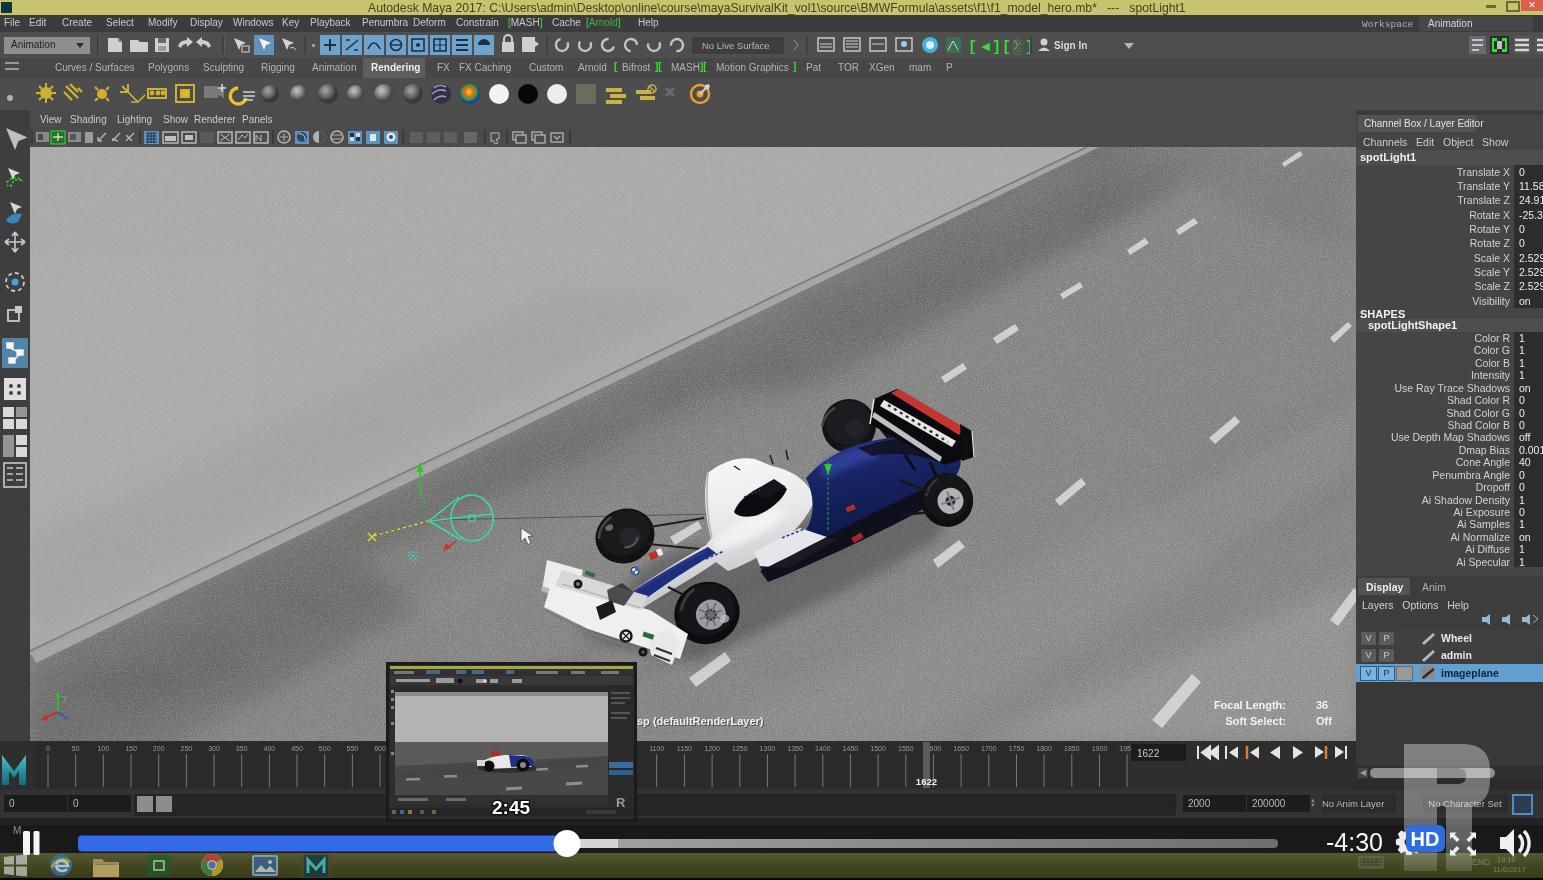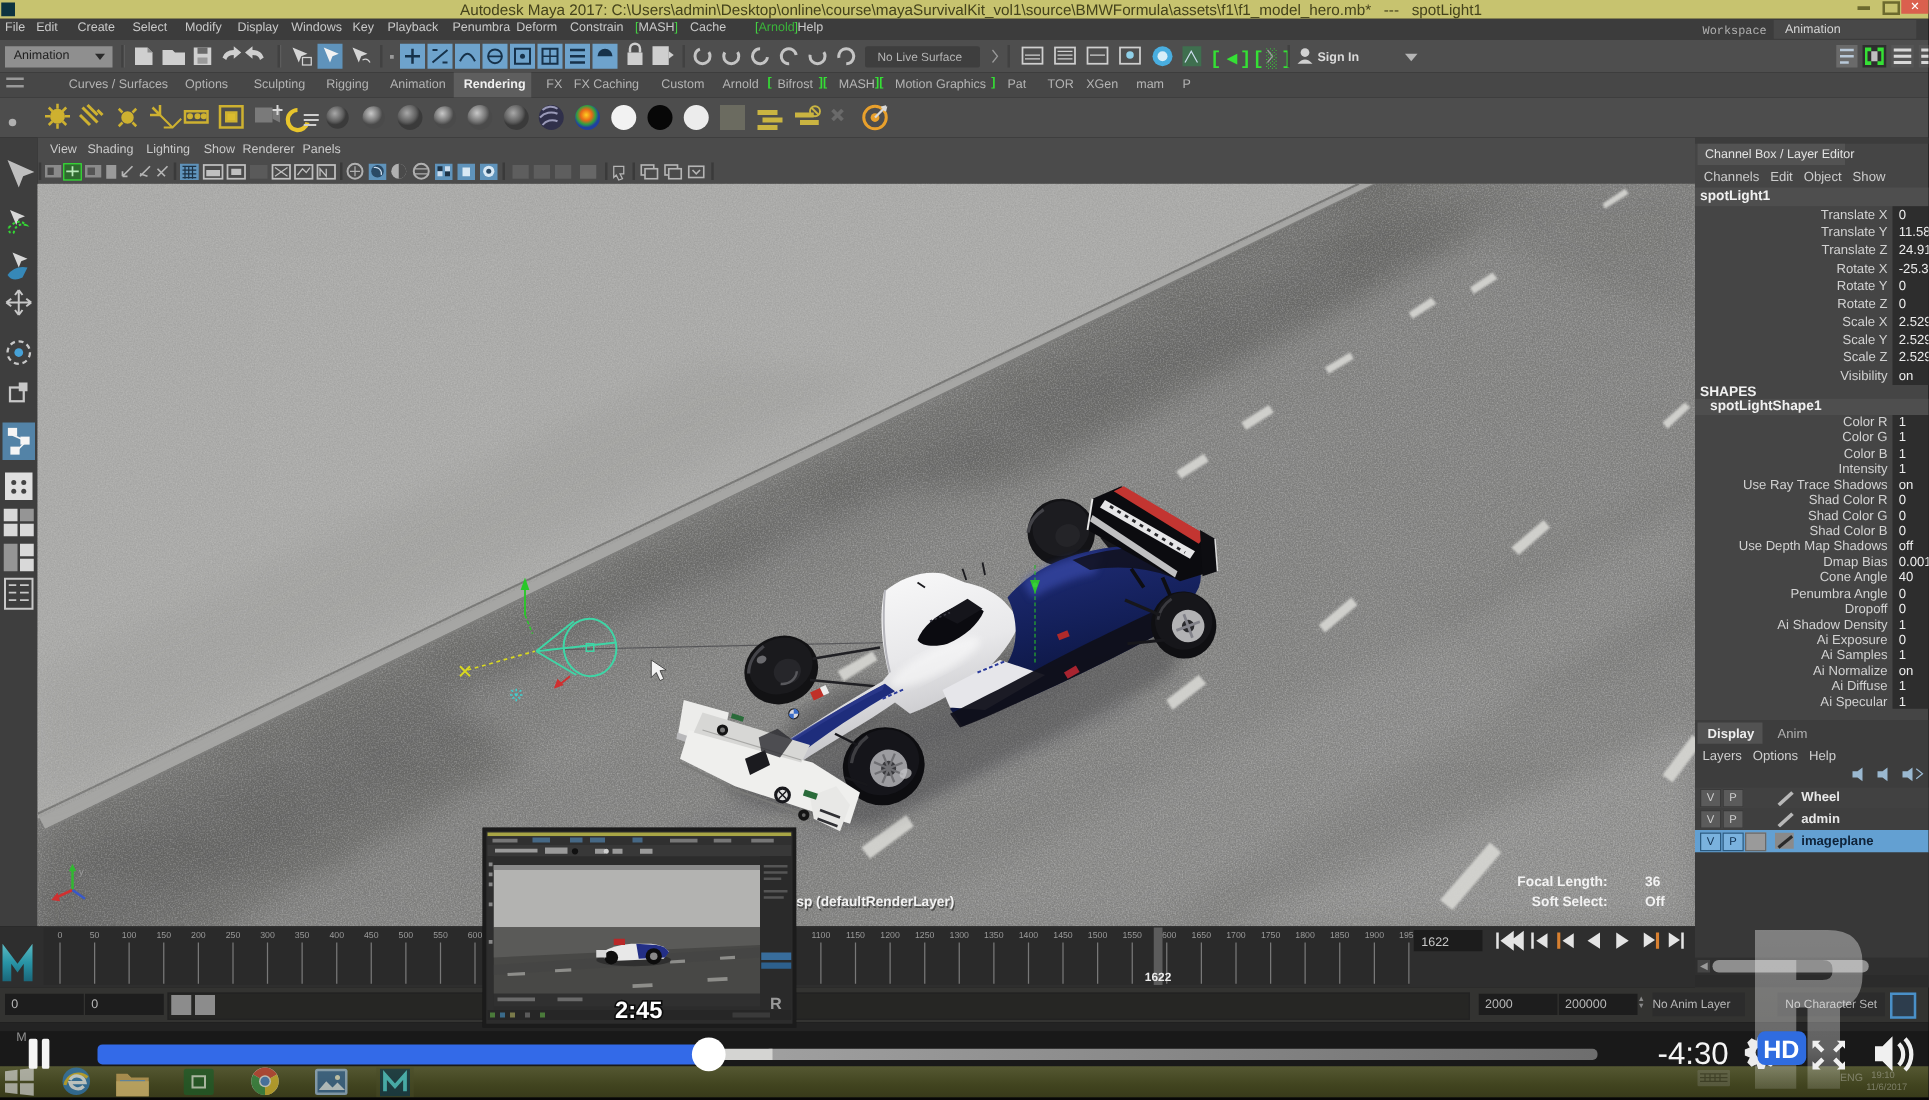--- a/index.html
+++ b/index.html
@@ -27,21 +27,21 @@
     <span class="txt" style="left:148px;top:2px;">Modify</span>
     <span class="txt" style="left:190px;top:2px;">Display</span>
     <span class="txt" style="left:233px;top:2px;">Windows</span>
     <span class="txt" style="left:282px;top:2px;">Key</span>
     <span class="txt" style="left:310px;top:2px;">Playback</span>
     <span class="txt" style="left:362px;top:2px;">Penumbra</span>
     <span class="txt" style="left:413px;top:2px;">Deform</span>
     <span class="txt" style="left:456px;top:2px;">Constrain</span>
     <span class="txt" style="left:508px;top:2px;color:#44d544;">[<span style="color:#c9c9c9;">MASH</span>]</span>
     <span class="txt" style="left:552px;top:2px;">Cache</span>
-    <span class="txt" style="left:604px;top:2px;color:#44d544;text-align:right;">[<span style="color:#3ab43a;">Arnold</span>]</span>
+    <span class="txt" style="left:586px;top:2px;color:#44d544;text-align:right;">[<span style="color:#3ab43a;">Arnold</span>]</span>
     <span class="txt" style="left:638px;top:2px;">Help</span>
     <span class="txt" style="left:1362px;top:4px;font-size:9.5px;color:#b0b0b0;font-family:Liberation Mono, monospace;">Workspace :</span>
     <span class="abs" style="left:1419px;top:1px;width:114px;height:15px;background:#484848;"></span>
     <span class="txt" style="left:1428px;top:3px;font-size:10px;color:#d5d5d5;">Animation</span>
   </div>
 
   <div class="abs" id="statusline" style="left:0;top:32px;width:1543px;height:26px;background:#4e4e4e;">
     <div class="abs" style="left:4px;top:5px;width:86px;height:17px;background:#8f8f8f;"></div>
     <div class="txt" style="left:11px;top:7px;font-size:10px;color:#1e1e1e;">Animation</div>
     <div class="abs" style="left:76px;top:11px;width:0;height:0;border-left:4px solid transparent;border-right:4px solid transparent;border-top:5px solid #2a2a2a;"></div>
@@ -154,21 +154,21 @@
             <path d="M68 8 h8 M68 13 h14 M68 18 h8" stroke="#d8d8d8" stroke-width="2.4"></path>
             <path d="M80 6 v14" stroke="#d8d8d8" stroke-width="2"></path>
         </g>
       </g>
     </svg>
   </div>
 
   <div class="abs" id="shelftabs" style="left:0;top:58px;width:1543px;height:20px;background:#474747;font-size:10px;color:#b4b4b4;">
     <div class="abs" style="left:5px;top:4px;width:14px;height:4px;border-top:2px solid #9a9a9a;border-bottom:2px solid #9a9a9a;"></div>
     <span class="txt" style="left:55px;top:4px;">Curves / Surfaces</span>
-    <span class="txt" style="left:148px;top:4px;">Options</span>
+    <span class="txt" style="left:148px;top:4px;">Polygons</span>
     <span class="txt" style="left:203px;top:4px;">Sculpting</span>
     <span class="txt" style="left:261px;top:4px;">Rigging</span>
     <span class="txt" style="left:312px;top:4px;">Animation</span>
     <span class="abs" style="left:363px;top:0;width:62px;height:20px;background:#5e5e5e;"></span>
     <span class="txt" style="left:371px;top:4px;color:#f0f0f0;font-weight:bold;">Rendering</span>
     <span class="txt" style="left:437px;top:4px;">FX</span>
     <span class="txt" style="left:459px;top:4px;">FX Caching</span>
     <span class="txt" style="left:529px;top:4px;">Custom</span>
     <span class="txt" style="left:578px;top:4px;">Arnold</span>
     <span class="txt" style="left:614px;top:3px;color:#35e035;font-weight:bold;">[</span>

